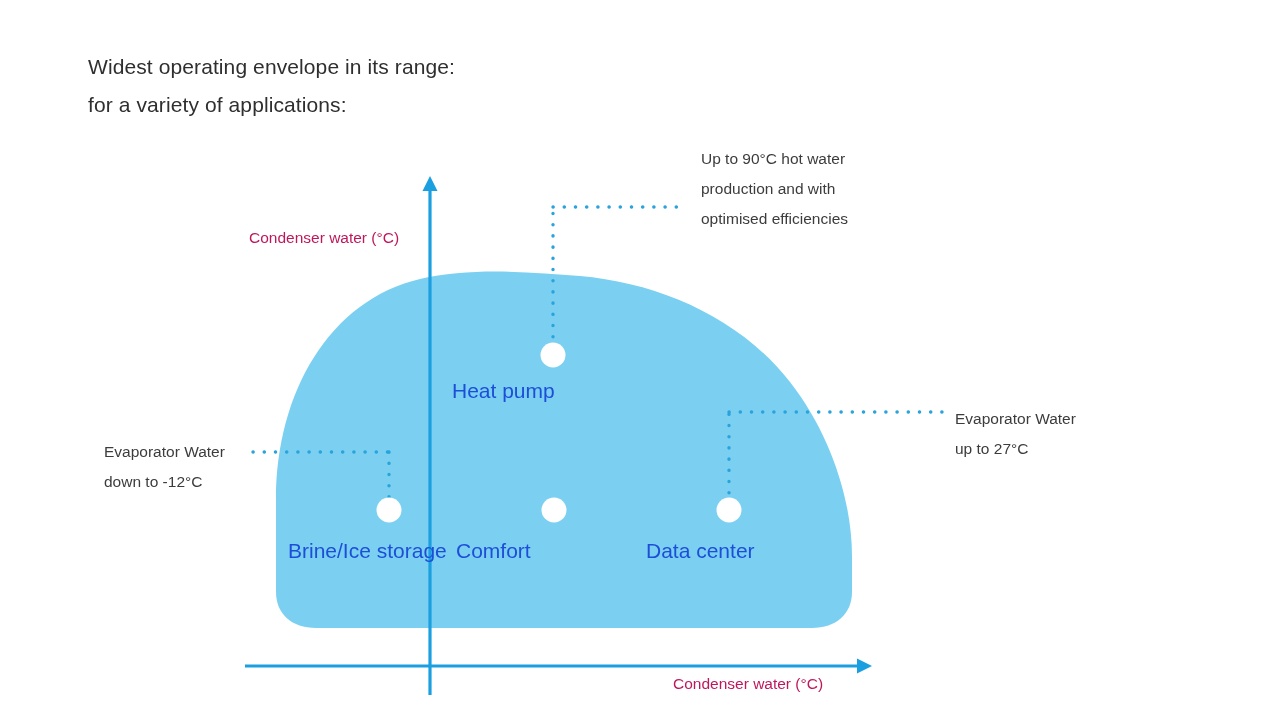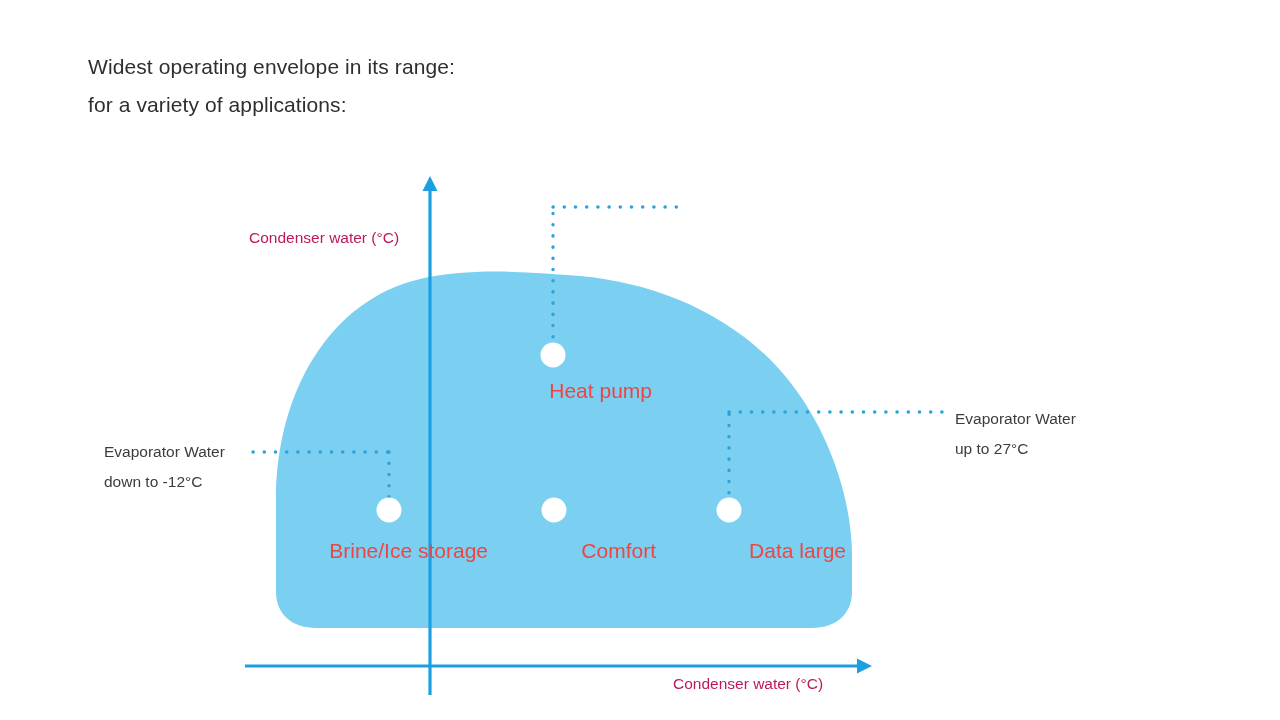--- a/index.html
+++ b/index.html
@@ -62,24 +62,24 @@
     position: absolute;
     font-size: 15.5px;
     color: #be185d;
     white-space: nowrap;
   }
   .axis-label-y { left: 249px; top: 229px; }
   .axis-label-x { left: 673px; top: 675px; }
 
   .blob-label {
     position: absolute;
-    color: #ef4444;
+    color: #1d4ed8;
     font-size: 21px;
     line-height: 30px;
-    text-align: right;
+    text-align: left;
     white-space: nowrap;
   }
   .bl-heat    { left: 452px; top: 376px; width: 200px; }
   .bl-brine   { left: 288px; top: 536px; width: 200px; white-space: normal; }
   .bl-comfort { left: 456px; top: 536px; width: 200px; }
   .bl-data    { left: 646px; top: 536px; width: 200px; }
 </style>
 </head>
 <body>
 
@@ -126,29 +126,34 @@
 
     <circle cx="553" cy="355" r="12.5" fill="#FFFFFF"></circle>
     <circle cx="389" cy="510" r="12.5" fill="#FFFFFF"></circle>
     <circle cx="554" cy="510" r="12.5" fill="#FFFFFF"></circle>
     <circle cx="729" cy="510" r="12.5" fill="#FFFFFF"></circle>
   </svg>
 
   <div class="axis-label axis-label-y">Condenser water (°C)</div>
   <div class="axis-label axis-label-x">Condenser water (°C)</div>
 
+  <div class="anno anno-topright">
+    <div>Up to 90°C hot water</div>
+    <div>production and with</div>
+    <div>optimised efficiencies</div>
+  </div>
 
   <div class="anno anno-left">
     <div>Evaporator Water</div>
     <div>down to -12°C</div>
   </div>
 
   <div class="anno anno-right">
     <div>Evaporator Water</div>
     <div>up to 27°C</div>
   </div>
 
   <div class="blob-label bl-heat">Heat pump</div>
   <div class="blob-label bl-comfort">Comfort</div>
   <div class="blob-label bl-brine">Brine/Ice storage</div>
-  <div class="blob-label bl-data">Data large</div>
+  <div class="blob-label bl-data">Data center</div>
 
 </div>
 
 </body></html>

